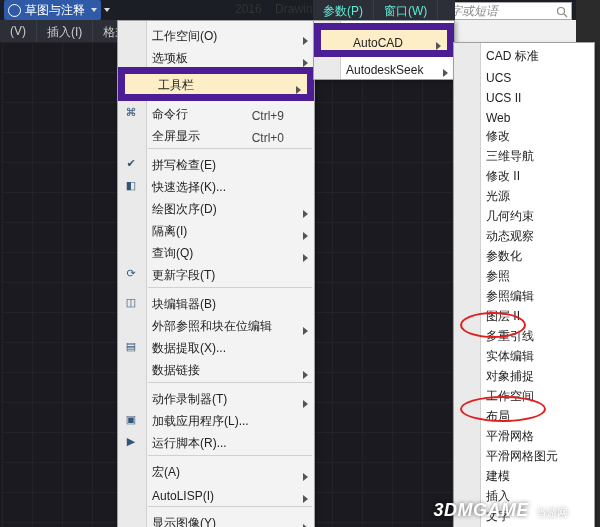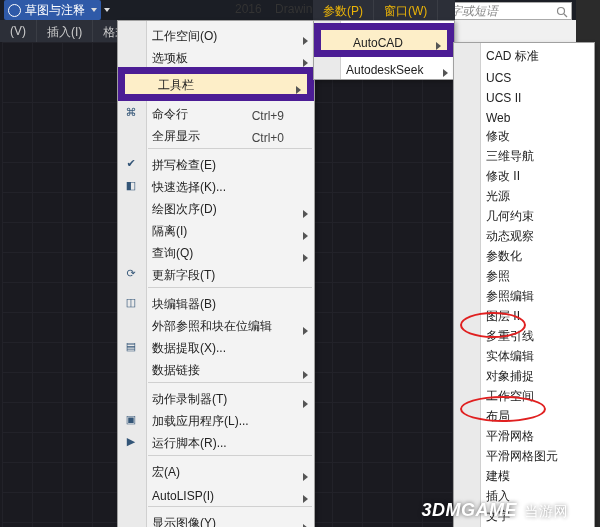--- a/index.html
+++ b/index.html
@@ -23,30 +23,30 @@
   .menu .strip{position:absolute;left:0;top:0;bottom:0;width:28px;background:#eaeaea;border-right:1px solid #d0d0d0}
   .menu .body{position:relative;padding:2px 0}
   .row{position:relative;height:22px;display:flex;align-items:flex-end;padding:0 18px 0 34px;white-space:nowrap}
   .row.hi{background:#fdeec8;border:7px solid #4c1d95;padding-left:33px;padding-right:31px;height:20px}
   .row .short{position:absolute;right:30px;color:#444}
   .row .tri{position:absolute;right:6px;width:0;height:0;border-top:4px solid transparent;border-bottom:4px solid transparent;border-left:5px solid #555}
   .sep{height:1px;margin:3px 2px 3px 30px;background:#d0d0d0}
   .ico{position:absolute;left:5px;top:3px;width:16px;height:16px;display:flex;align-items:center;justify-content:center;font-size:11px;color:#357}
   .m1{left:117px;top:20px;width:196px}
   .m2{left:313px;top:20px;width:140px;background:#fff}
-  .m2bar{position:absolute;left:313px;top:0;height:20px;width:142px;background:#2c2f38;display:flex;color:#eab308;z-index:7}
+  .m2bar{position:absolute;left:313px;top:0;height:20px;width:142px;background:#2c2f38;display:flex;color:#5eead4;z-index:7}
   .m2bar .tab{padding:3px 10px 0;border-right:1px solid #3a3d45}
   .m3{left:453px;top:42px;width:140px;background:#fff}
   .m3 .strip,.m2 .strip{width:26px}
   .m3 .row,.m2 .row{padding-left:32px;height:20px}
   .circle{position:absolute;border:2px solid #e02020;border-radius:50%;z-index:20;pointer-events:none}
   .c1{left:460px;top:312px;width:62px;height:22px}
   .c2{left:460px;top:396px;width:82px;height:22px}
   .watermark{position:absolute;right:8px;bottom:6px;z-index:30;color:#fff;font-weight:bold;font-family:Arial;font-size:18px;letter-spacing:.5px;text-shadow:0 0 4px rgba(0,0,0,.6)}
-  .watermark .cn{font-size:14px;font-weight:normal;margin-left:2px;opacity:.9}
+  .watermark .cn{font-size:10px;font-weight:normal;margin-left:2px;opacity:.9}
   .watermark .g{font-style:italic}
   
   .grid{position:absolute;inset:0;background-image:linear-gradient(#2a2a33 1px,transparent 1px),linear-gradient(90deg,#2a2a33 1px,transparent 1px);background-size:30px 30px;opacity:.5}
 </style>
 </head>
 <body>
 
 <div class="wrap">
   <div class="menubar">
     <div class="mb-btn blue">

